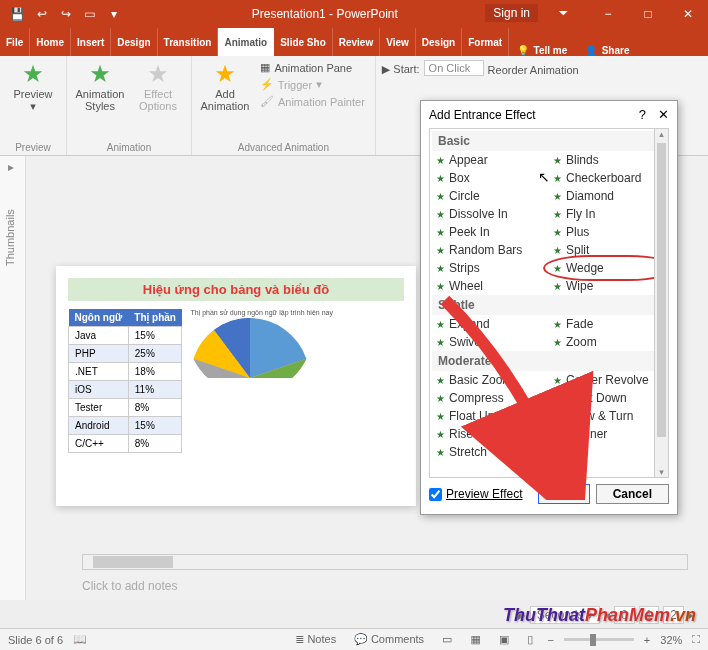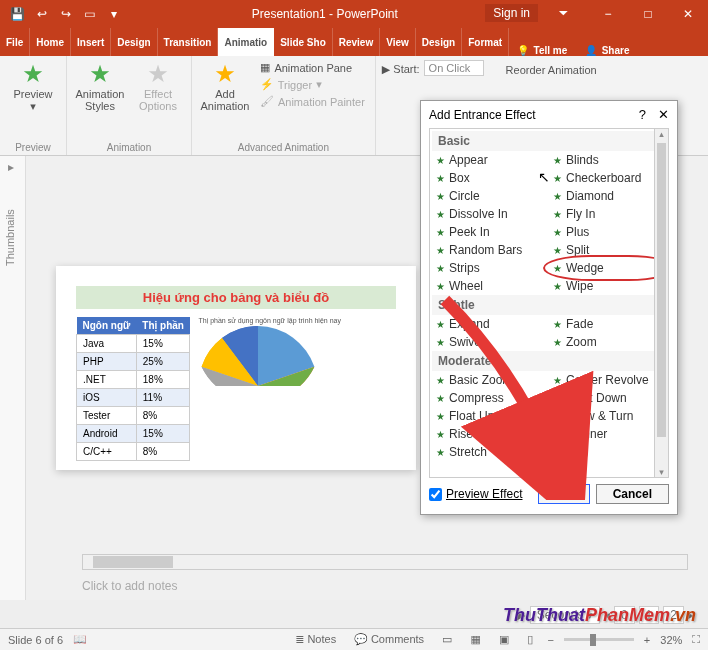--- a/index.html
+++ b/index.html
@@ -36,21 +36,21 @@
   .adv-row.disabled { color: #aaa; }
   .timing-col { display: flex; flex-direction: column; gap: 2px; font-size: 11px; color: #555; }
   .timing-row { display: flex; align-items: flex-end; gap: 4px; }
   .timing-input { border: 1px solid #ccc; background: #fff; padding: 1px 4px; font-size: 11px; width: 60px; color: #888; }
 
   
   .work { position: relative; background: #f0f0f0; height: 444px; display: flex; }
   .thumb-strip { width: 26px; background: #f8f8f8; border-right: 1px solid #ddd; position: relative; }
   .thumb-label { position: absolute; top: 110px; left: 4px; transform: rotate(-90deg); transform-origin: left top; color: #888; font-size: 11px; white-space: nowrap; }
   .slide-area { flex: 1; padding: 110px 20px 10px 30px; position: relative; }
-  .slide { background: #fff; width: 360px; height: 204px; box-shadow: 0 2px 8px rgba(0,0,0,0.2); padding: 20px; position: relative; }
+  .slide { background: #fff; width: 360px; height: 240px; box-shadow: 0 2px 8px rgba(0,0,0,0.2); padding: 12px; position: relative; }
   .slide-title { background: #d9ead3; color: #e53935; font-weight: bold; text-align: center; padding: 4px; font-size: 13px; margin-bottom: 8px; }
   .slide-content { display: flex; gap: 8px; }
   .data-table { border-collapse: collapse; font-size: 10px; }
   .data-table th { background: #4472c4; color: #fff; padding: 3px 6px; text-align: left; font-weight: bold; }
   .data-table td { border: 1px solid #ccc; padding: 3px 6px; }
   .data-table tr:nth-child(even) td { background: #e7eef9; }
   .chart-caption { font-size: 7px; color: #555; text-align: center; margin-bottom: 2px; }
   .pie { width: 120px; height: 60px; }
   .hscroll { position: absolute; bottom: 30px; left: 56px; right: 20px; height: 16px; background: #f0f0f0; border: 1px solid #ccc; }
   .hscroll-thumb { position: absolute; left: 10px; width: 80px; top: 1px; bottom: 1px; background: #ccc; }
@@ -173,21 +173,21 @@
       </div>
     </div>
     <div class="ribbon-group-label">Advanced Animation</div>
   </div>
 
   <div class="ribbon-group" style="border-right:none;flex:1">
     <div class="timing-col">
       <div class="timing-row">
         <span>▶ <span>Start:</span></span>
         <span class="timing-input">On Click</span>
-        <span style="margin-left:18px">Reorder Animation</span>
+        <span style="margin-left:0">Reorder Animation</span>
       </div>
     </div>
   </div>
 </div>
 
 <div class="work">
   <div class="thumb-strip">
     <span style="position:absolute;top:4px;left:8px;color:#888">▸</span>
     <div class="thumb-label">Thumbnails</div>
   </div>

